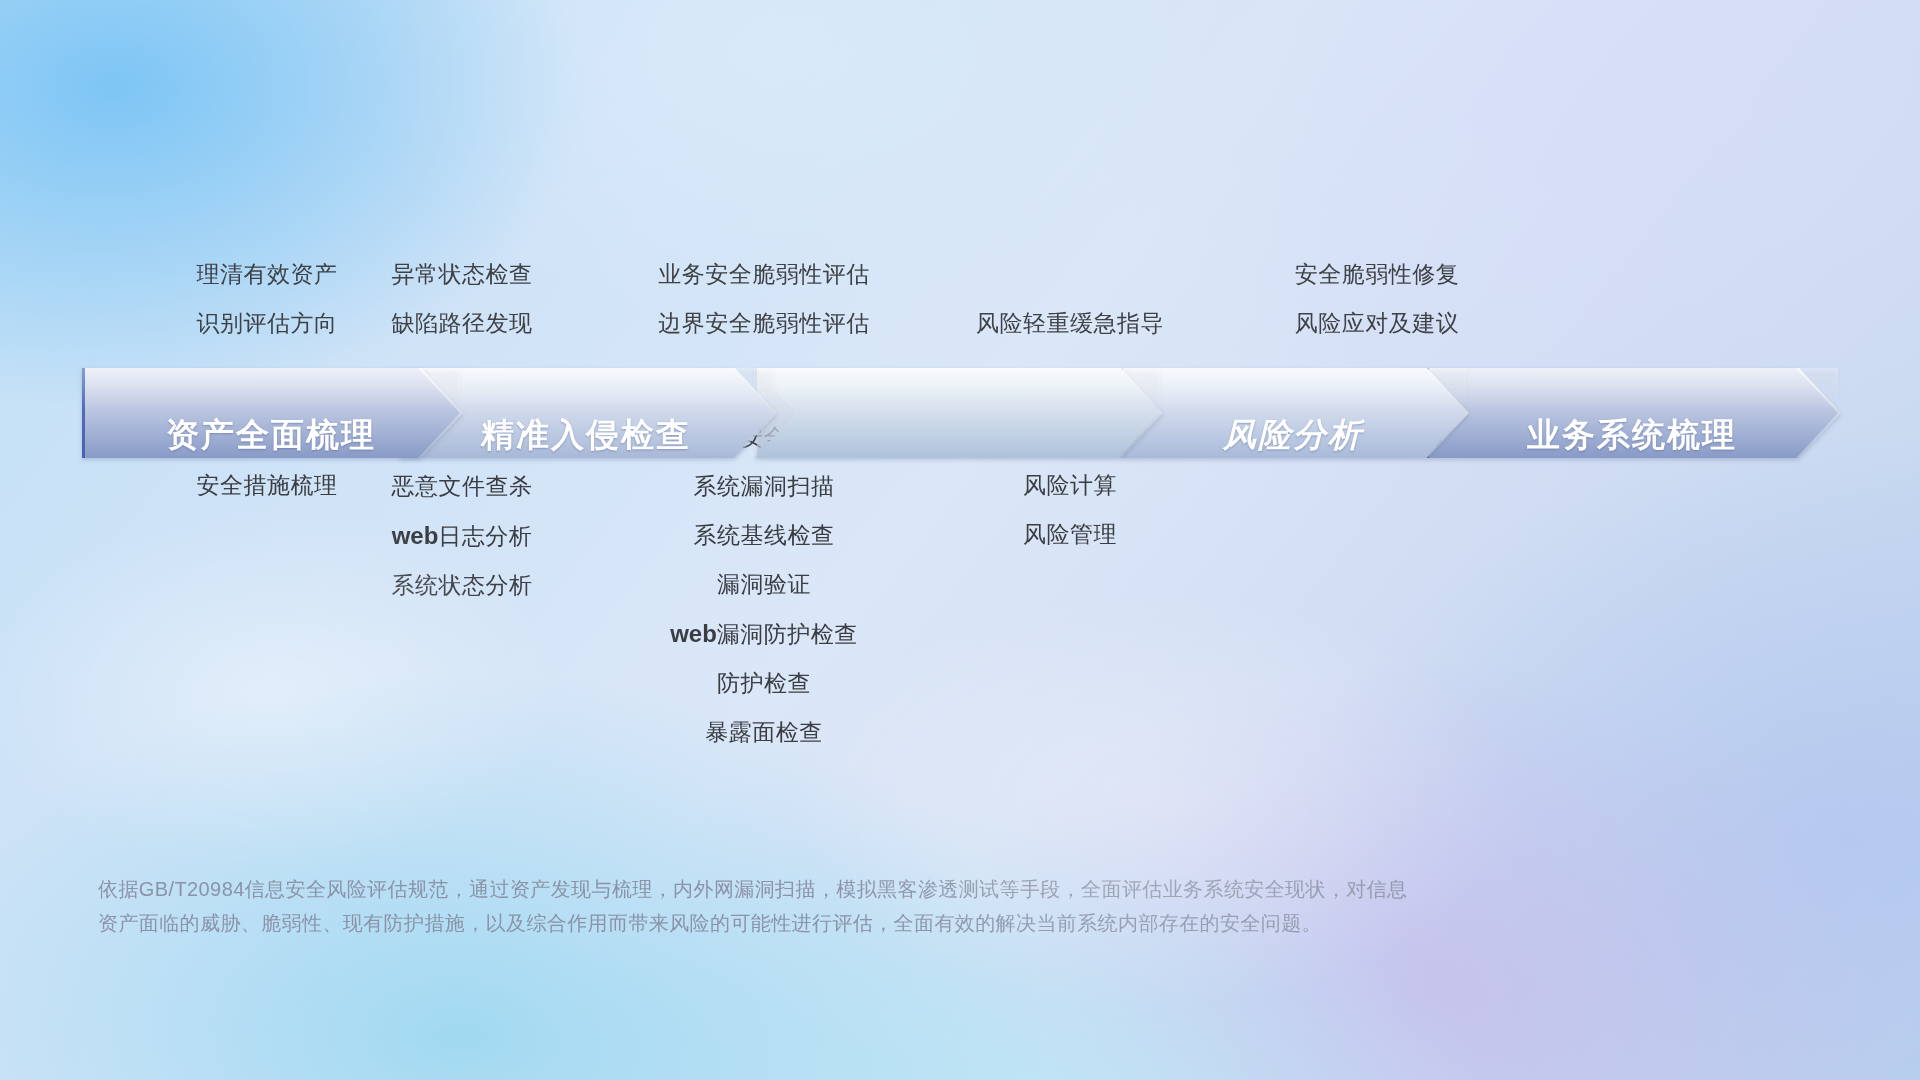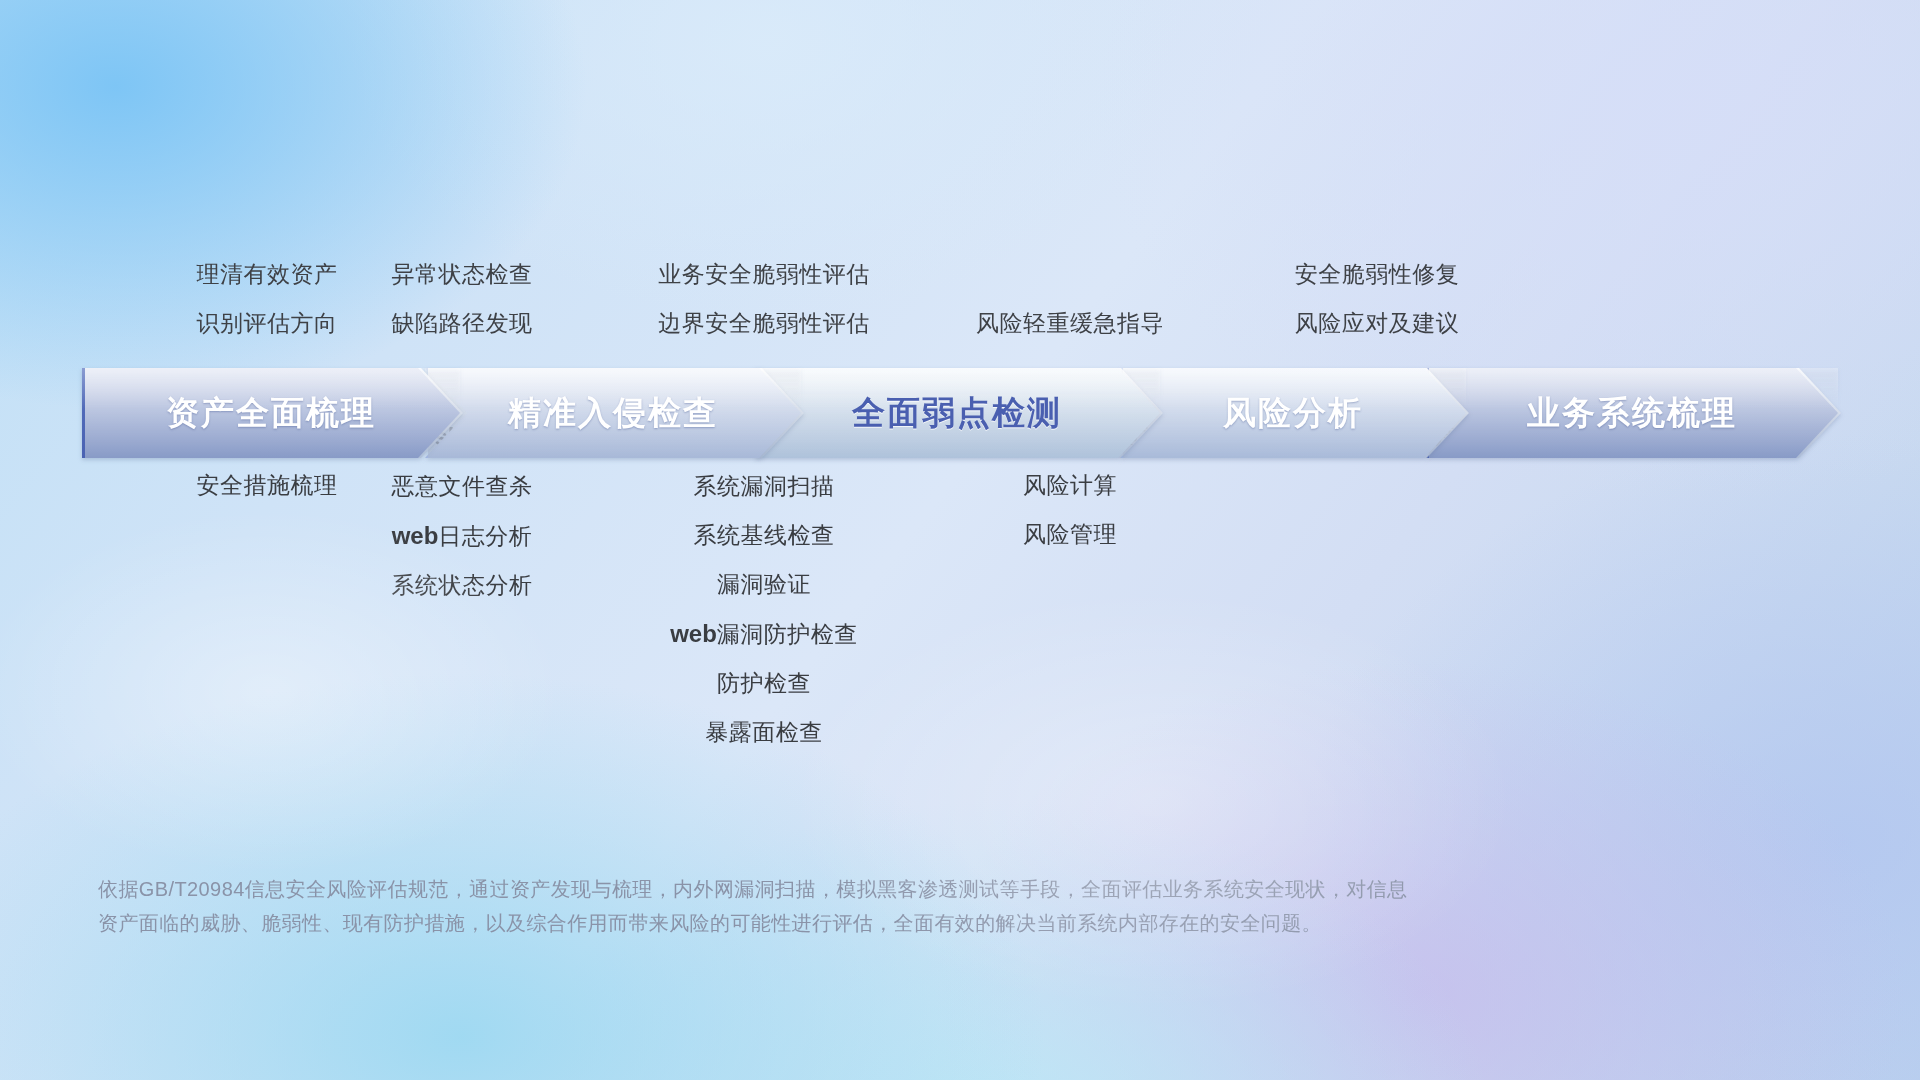--- a/index.html
+++ b/index.html
@@ -41,21 +41,21 @@
   .bot-list .li{
     font-size:23px;color:#3a3d42;line-height:49px;white-space:nowrap;
     letter-spacing:.5px;font-weight:400;
   }
   .bot-list .li .lat{font-weight:700;font-size:24px;letter-spacing:0;}
 
   
   .band{position:absolute;left:82px;top:368px;width:1756px;height:90px;}
   .chev{
     position:absolute;top:0;height:90px;
-    display:flex;align-items:center;justify-content:center;
+    display:flex;align-items:flex-end;justify-content:center;
     filter:drop-shadow(0 2px 2px rgba(90,110,150,.30));
   }
   .chev .face{
     position:absolute;inset:0;
     clip-path:polygon(0 0, calc(100% - 42px) 0, 100% 50%, calc(100% - 42px) 100%, 0 100%);
   }
   .chev.first .face{
     clip-path:polygon(0 0, calc(100% - 42px) 0, 100% 50%, calc(100% - 42px) 100%, 0 100%);
   }
   .chev.notched .face{
@@ -104,33 +104,32 @@
 
 <div id="stage">
 
   <div class="band" id="band">
       <div class="chev c-dark first" style="left: 0px; width: 378px; z-index: 10;">
         <div class="edge"></div>
         <div class="face"></div>
         <div class="gloss"></div>
         <div class="lbl onwhite">资产全面梳理</div>
       </div>
-      <div class="chev c-mid notched" style="left: 343px; width: 376px; z-index: 9;">
+      <div class="chev c-mid notched" style="left: 316px; width: 376px; z-index: 9;">
         <div class="edge"></div>
         <div class="face"></div>
         <div class="gloss"></div>
         <div class="lbl onwhite">精准入侵检查</div>
       </div>
       <div class="chev c-light notched" style="left: 672px; width: 406px; z-index: 8;">
         <div class="edge"></div>
         <div class="face"></div>
         <div class="gloss"></div>
-        <div class="lbl onlight">全面弱点检测</div>
-      </div>
-      <div class="chev c-mid2 notched" style="left: 1038px; width: 346px; z-index: 7;">
+      </div>
+      <div class="chev c-mid2 notched" style="left: 1038px; width: 346px; z-index: 7; font-style: italic;">
         <div class="edge"></div>
         <div class="face"></div>
         <div class="gloss"></div>
         <div class="lbl onwhite">风险分析</div>
       </div>
       <div class="chev c-dark notched" style="left: 1344px; width: 412px; z-index: 6;">
         <div class="edge"></div>
         <div class="face"></div>
         <div class="gloss"></div>
         <div class="lbl onwhite">业务系统梳理</div>

